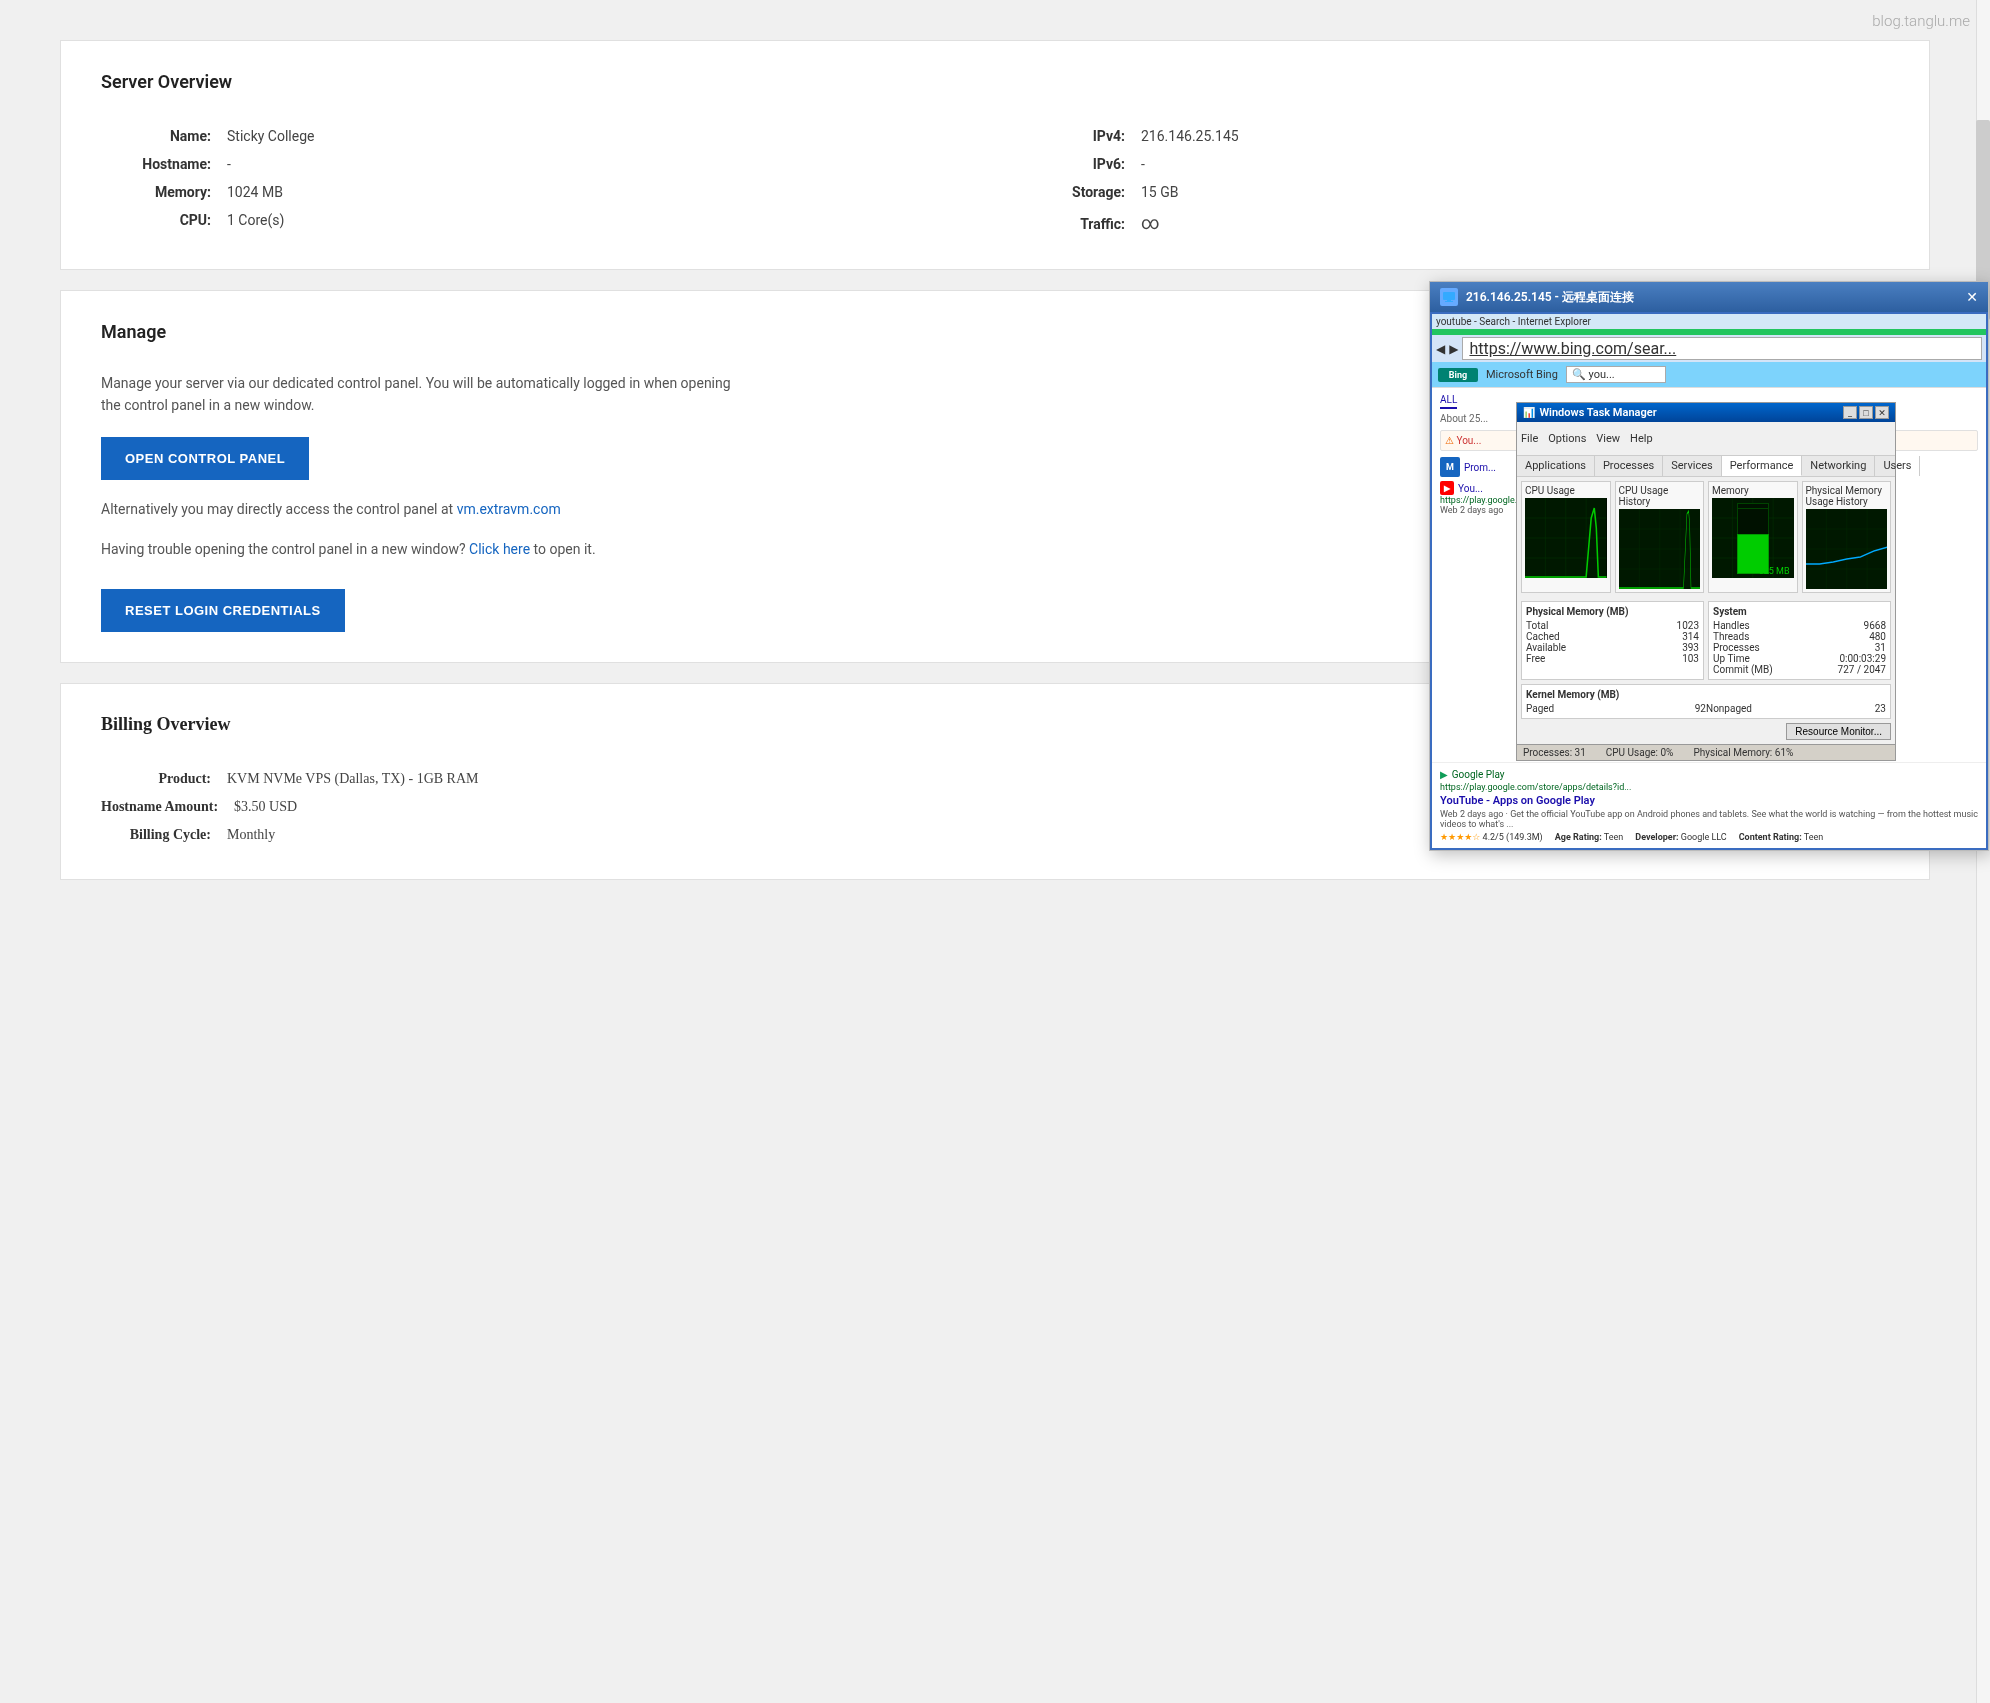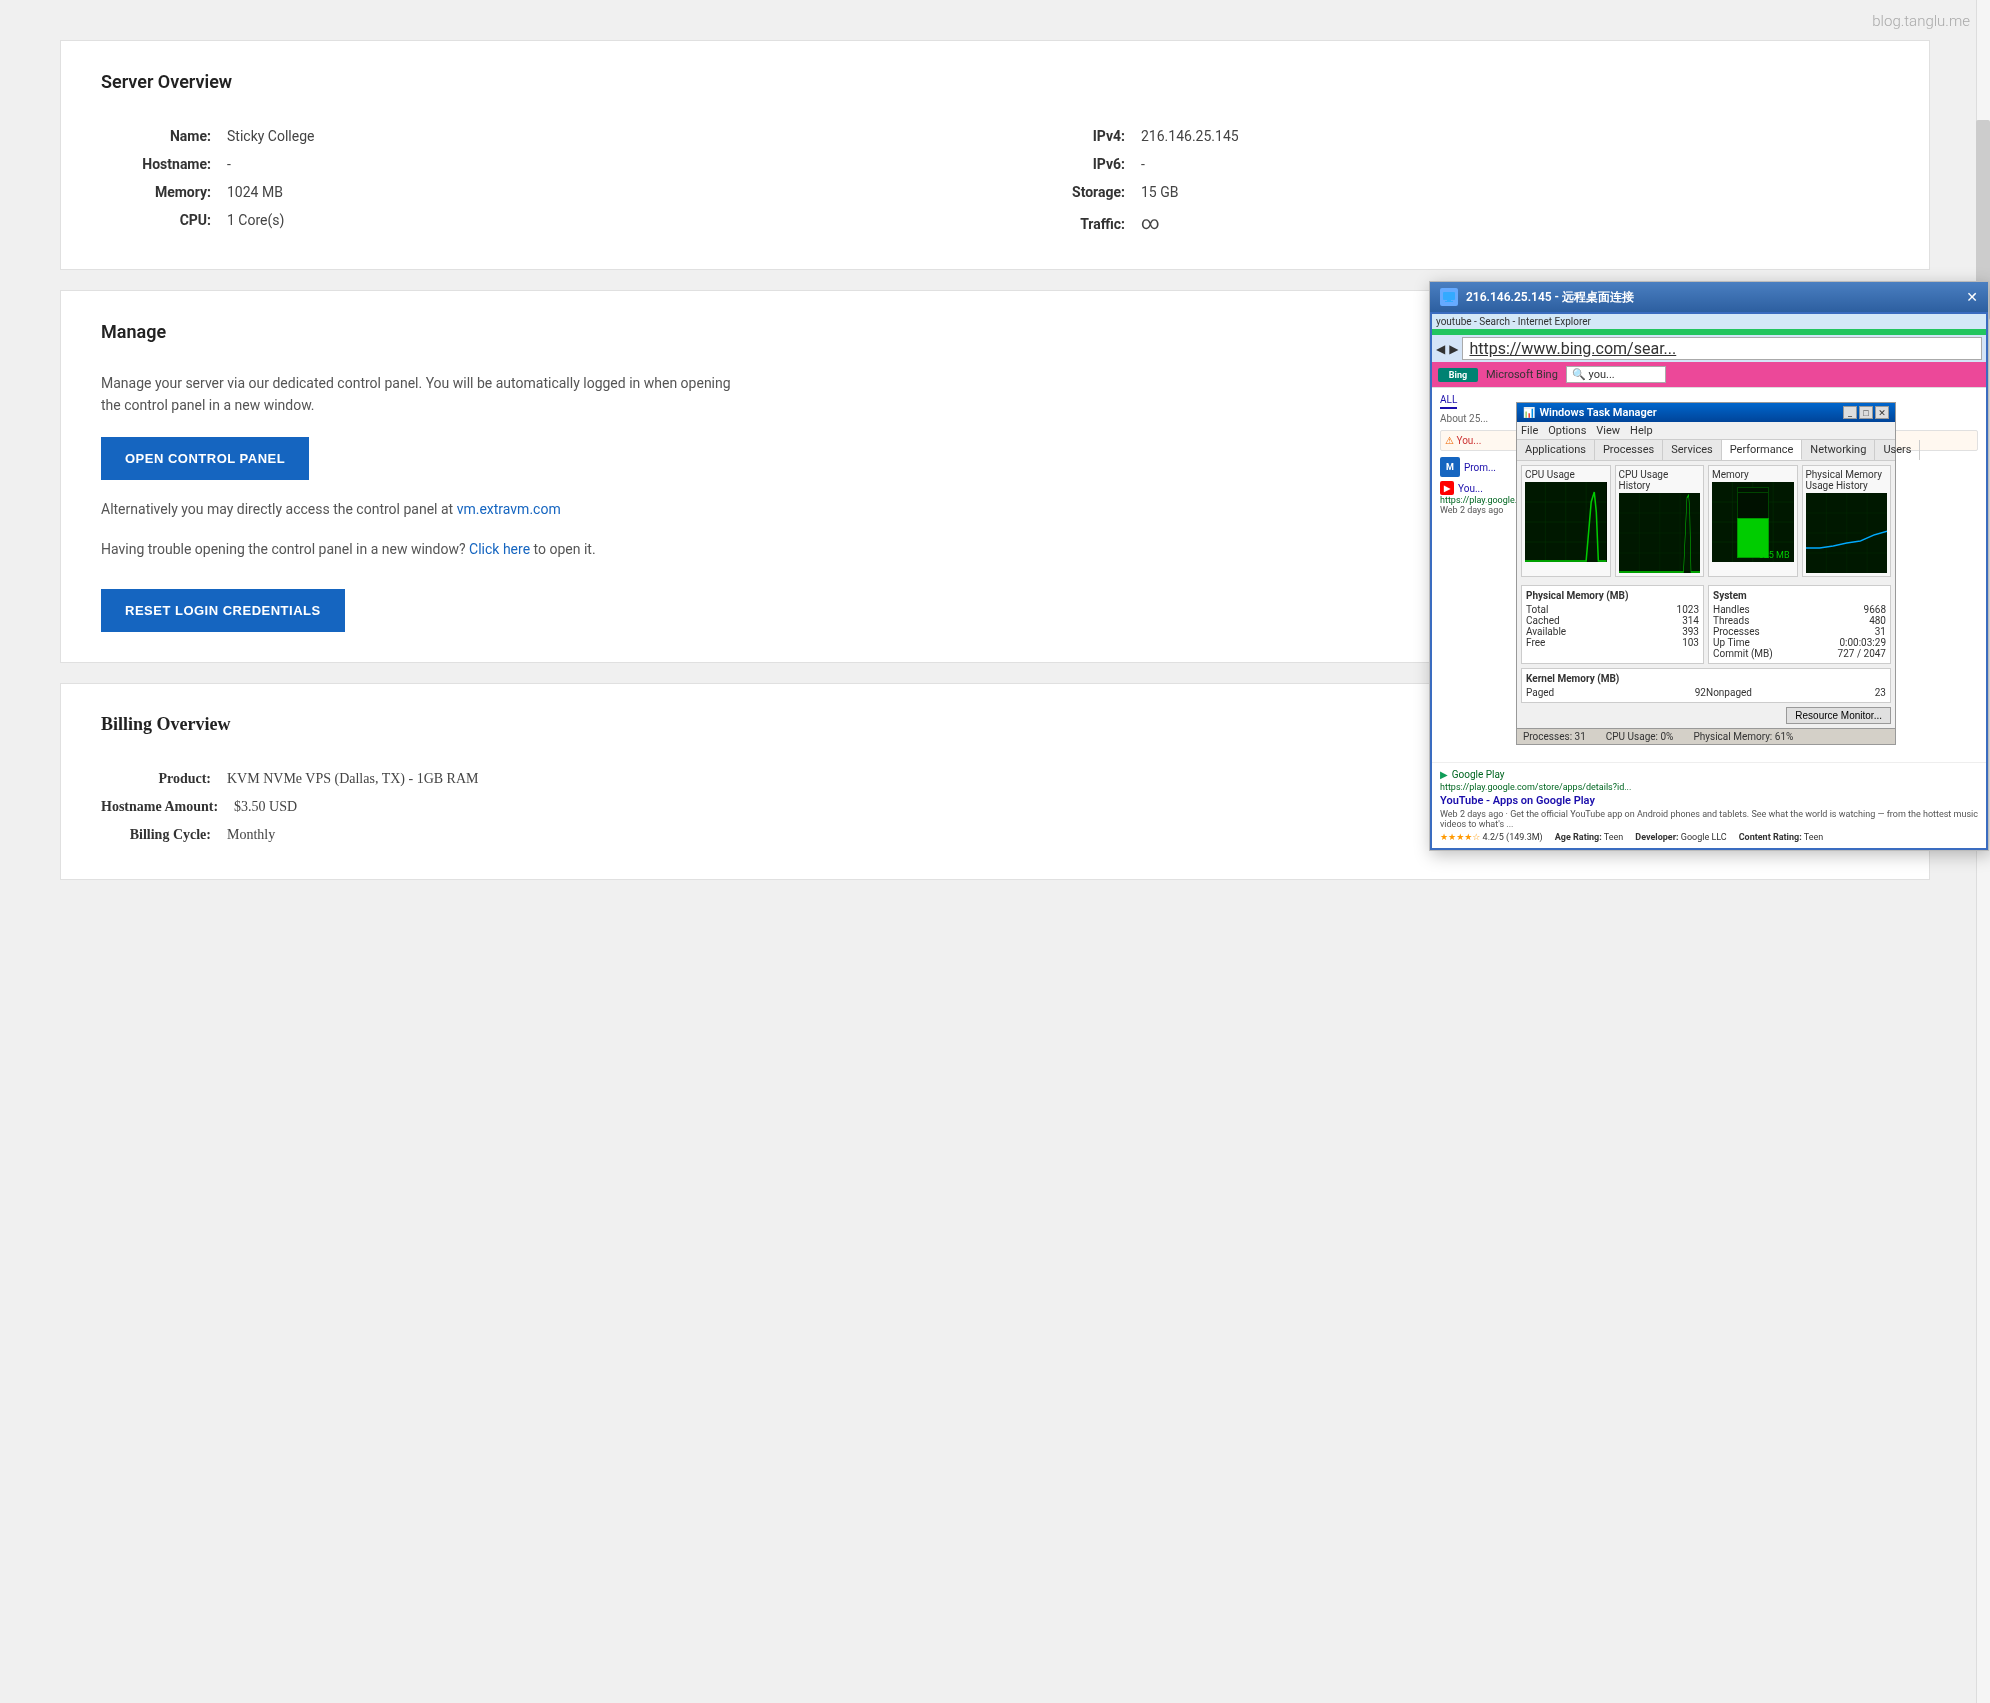--- a/index.html
+++ b/index.html
@@ -201,21 +201,21 @@
       font-size: 9px;
       display: flex;
       align-items: center;
       justify-content: center;
       cursor: pointer;
     }
 
     .taskman-menu {
       background: #f0f0f0;
       border-bottom: 1px solid #ccc;
-      padding: 2px 4px;
+      padding: 10px 4px;
       font-size: 11px;
       display: flex;
       gap: 10px;
     }
 
     .taskman-tabs {
       background: #e8e8e8;
       border-bottom: 1px solid #ccc;
       display: flex;
       font-size: 11px;
@@ -438,21 +438,21 @@
 
       <div style="background:#3a6cc0; padding:2px;">
         <div class="ie-bar">
           <span style="font-size:10px;color:#333;">youtube - Search - Internet Explorer</span>
         </div>
         <div style="background:#d4e4f7; padding:2px 4px; font-size:10px; display:flex; align-items:center; gap:4px;">
           <span style="font-size:12px;">◀</span>
           <span style="font-size:12px;">▶</span>
           <span style="border:1px solid #aaa; background:#fff; padding:1px 6px; flex:1; font-size:16px;text-decoration:underline;">https://www.bing.com/sear...</span>
         </div>
-        <div style="background:#ec4899; padding:4px 6px; font-size:11px; border-bottom:1px solid #ddd; display:flex; align-items:center; gap:8px;">
+        <div style="background:#7dd3fc; padding:4px 6px; font-size:11px; border-bottom:1px solid #ddd; display:flex; align-items:center; gap:8px;">
           <span class="ms-bing-logo">Bing</span>
           <span style="font-size:11px;color:#333;">Microsoft Bing</span>
           <div style="border:1px solid #aaa; background:#fff; padding:1px 6px; display:flex; align-items:center; gap:2px; min-width:100px;">
             <span>🔍</span>
             <span>you...</span>
           </div>
         </div>
 
         <div style="position:relative; background:#fff; height:460px; overflow:hidden;">
 

